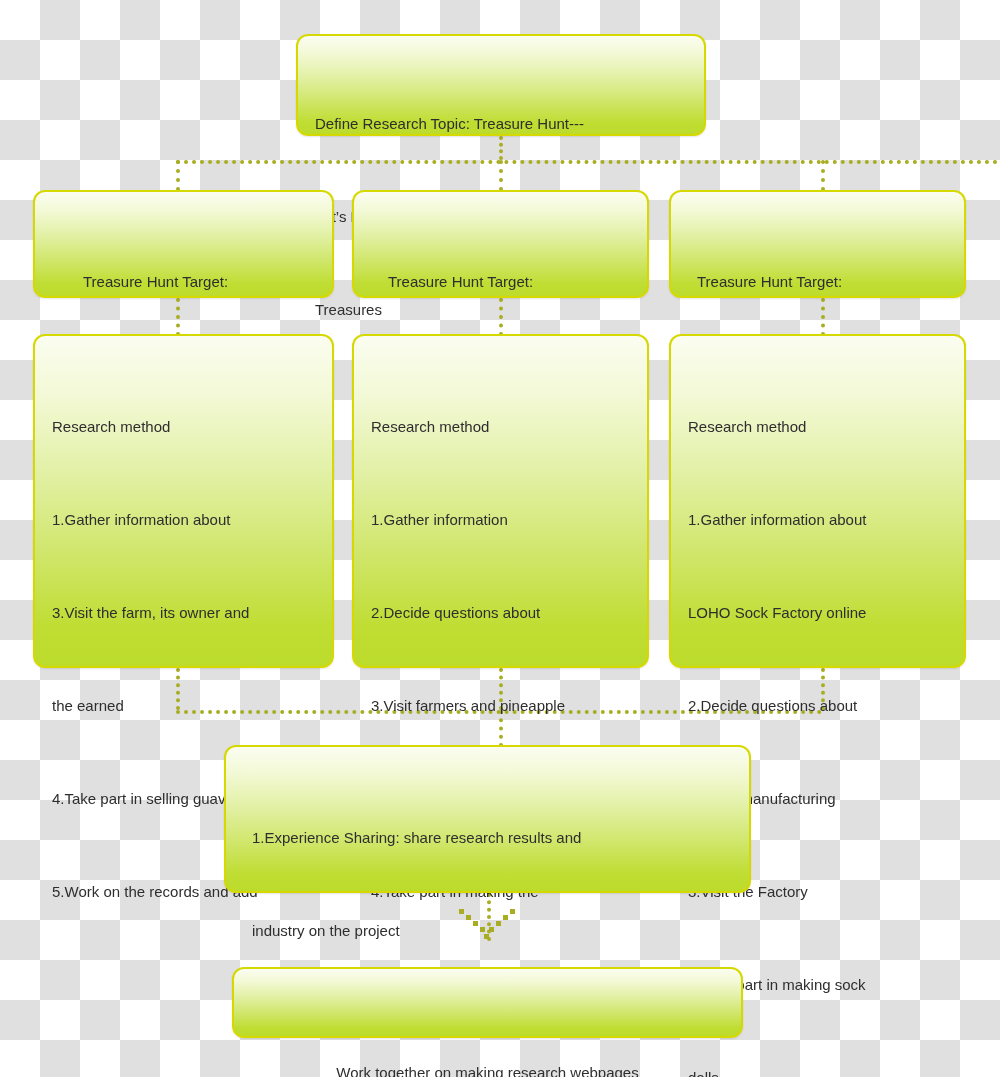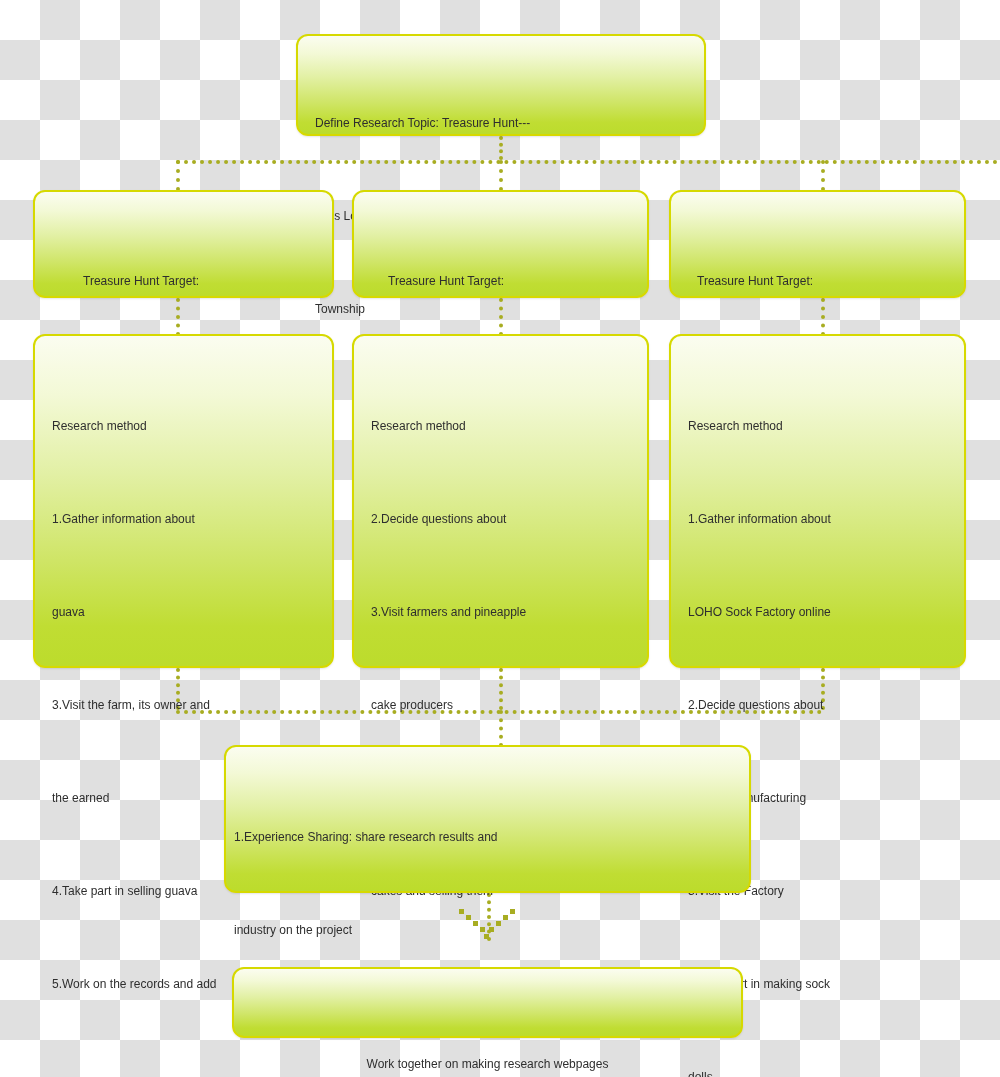--- a/index.html
+++ b/index.html
@@ -26,39 +26,39 @@
     height: 1077px;
   }
 
   .node {
     position: absolute;
     box-sizing: border-box;
     border: 2px solid #d6d900;
     border-radius: 12px;
     background: linear-gradient(to bottom, #fbfdf0 0%, #f3f9d6 18%, #e2f0a4 42%, #cfe566 68%, #c0dd33 88%, #bcdc2c 100%);
     color: #2e2e2e;
-    font-size: 12px;
+    font-size: 15px;
     line-height: 31px;
     padding: 14px 16px 14px 17px;
     box-shadow: 0 1px 2px rgba(0,0,0,0.10);
     z-index: 3;
     white-space: pre-wrap;
   }
   .node .ln { display: block; }
 
   
   #node-topic      { left: 296px; top: 34px;  width: 410px; height: 102px; padding-top: 10px; }
   #node-target-1   { left: 33px;  top: 190px; width: 301px; height: 108px; padding-top: 12px; padding-left: 48px; }
   #node-target-2   { left: 352px; top: 190px; width: 297px; height: 108px; padding-top: 12px; padding-left: 34px; }
   #node-target-3   { left: 669px; top: 190px; width: 297px; height: 108px; padding-top: 12px; padding-left: 26px; }
   #node-method-1   { left: 33px;  top: 334px; width: 301px; height: 334px; padding-top: 13px; }
   #node-method-2   { left: 352px; top: 334px; width: 297px; height: 334px; padding-top: 13px; }
   #node-method-3   { left: 669px; top: 334px; width: 297px; height: 334px; padding-top: 13px; }
-  #node-wrapup     { left: 224px; top: 745px; width: 527px; height: 148px; padding-top: 13px; padding-left: 8px; }
-  #node-final      { left: 232px; top: 967px; width: 511px; height: 71px; padding: 0; }
+  #node-wrapup     { left: 224px; top: 745px; width: 527px; height: 148px; padding-top: 13px; padding-left: 26px; }
+  #node-final      { left: 232px; top: 967px; width: 511px; height: 71px; padding: 8px; }
   #node-final .ln  { line-height: 67px; text-align: center; }
 
   .node.center { text-align: center; }
 
   
   .conn {
     position: absolute;
     z-index: 1;
   }
   .conn.h {
@@ -132,21 +132,21 @@
       <rect x="34" y="22" width="5" height="5"></rect>
       <rect x="41" y="16" width="5" height="5"></rect>
       <rect x="48" y="10" width="5" height="5"></rect>
       <rect x="55" y="4" width="5" height="5"></rect>
     </g>
   </svg>
 
   <div class="node" id="node-topic">
     <span class="ln">Define Research Topic: Treasure Hunt---</span>
     <span class="ln">Let’s Look for the Treasures of Shetou</span>
-    <span class="ln">Township</span>
+    <span class="ln">Treasures</span>
   </div>
 
   <div class="node" id="node-target-1">
     <span class="ln">Treasure Hunt Target:</span>
     <span class="ln">Guava, according to the</span>
     <span class="ln">harvesting season</span>
   </div>
 
   <div class="node" id="node-target-2">
     <span class="ln">Treasure Hunt Target:</span>
@@ -156,30 +156,30 @@
 
   <div class="node" id="node-target-3">
     <span class="ln">Treasure Hunt Target:</span>
     <span class="ln">Hosiery, based on the local</span>
     <span class="ln">special industry</span>
   </div>
 
   <div class="node" id="node-method-1">
     <span class="ln">Research method</span>
     <span class="ln">1.Gather information about</span>
-    <span class="ln">guava</span>
     <span class="ln">3.Visit the farm, its owner and</span>
     <span class="ln">the earned</span>
     <span class="ln">4.Take part in selling guava</span>
     <span class="ln">5.Work on the records and add</span>
     
   </div>
 
   <div class="node" id="node-method-2">
     <span class="ln">Research method</span>
+    <span class="ln">1.Gather information</span>
     <span class="ln">2.Decide questions about</span>
     <span class="ln">3.Visit farmers and pineapple</span>
     <span class="ln">cake producers</span>
     <span class="ln">4.Take part in making the</span>
     <span class="ln">cakes and selling them</span>
     
     
   </div>
 
   <div class="node" id="node-method-3">

